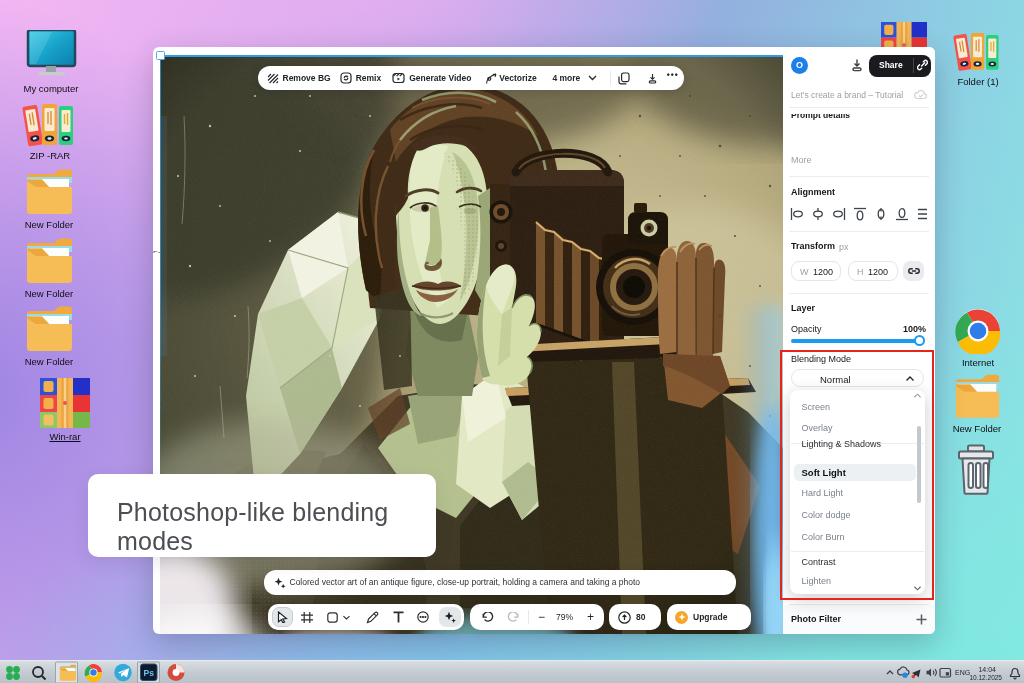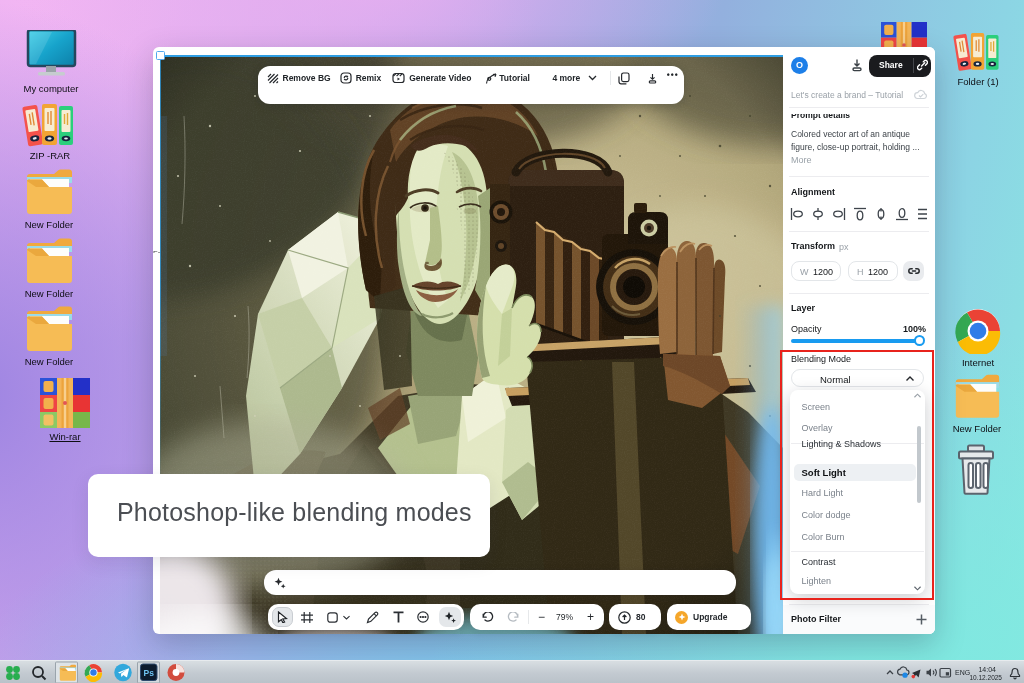--- a/index.html
+++ b/index.html
@@ -429,21 +429,20 @@
     </svg>
     <div class="abs" style="left:8px; top:43px; color:#9aa1a8; font-size:8.5px;">Let's create a brand – Tutorial</div>
     <svg class="abs" style="left:131px; top:42px;" width="14" height="12" viewBox="0 0 14 12" fill="none" stroke="#ced3d8" stroke-width="1.2">
       <path d="M3.4 9.5 a2.9 2.9 0 0 1 .3 -5.8 a3.6 3.6 0 0 1 6.9 .9 a2.5 2.5 0 0 1 -.5 4.9 Z"></path>
       <path d="M5 6.5 L6.5 8 L9.3 5.2"></path>
     </svg>
     <div class="div" style="top:60px;"></div>
     <div class="abs" style="left:8px; top:66.5px; width:120px; height:6.5px; overflow:hidden;">
       <div style="margin-top:-4px; font-weight:bold; font-size:8.5px; color:#14171a;">Prompt details</div>
     </div>
-    <div class="abs" style="left:8px; top:81px; width:134px; font-size:8.5px; line-height:13px; color:#3d4349; white-space:nowrap;">Colored vector art of an antique<br>figure, close-up portrait, holding ...</div>
     <div class="abs" style="left:8px; top:108px; color:#99a1a8; font-size:9px;">More</div>
     <div class="div" style="top:129px;"></div>
     <div class="hdr abs" style="left:8px; top:140px;">Alignment</div>
     <svg class="abs" style="left:7px; top:160px;" width="138" height="14" viewBox="0 0 138 14" fill="none" stroke="#3e444b" stroke-width="1.3">
       <path d="M1.5 1 V13"></path>
         <ellipse cx="8" cy="7" rx="4.3" ry="2.8"></ellipse>
       <path d="M28 1 V4.5 M28 9.5 V13"></path>
         <ellipse cx="28" cy="7" rx="4.3" ry="2.8"></ellipse>
       <path d="M54.5 1 V13"></path>
         <ellipse cx="48" cy="7" rx="4.3" ry="2.8"></ellipse>
@@ -518,21 +517,21 @@
 
     <div class="abs" style="left:7px; top:8px; width:623px; height:1.5px; background:#2e9de2; z-index:3;"></div>
     <div class="abs" style="left:6.5px; top:9px; width:1px; height:430px; z-index:3; opacity:.75;
       background:linear-gradient(#2e9de2 55%, rgba(46,157,226,0));"></div>
     <div class="abs" style="left:2.5px; top:4px; width:9px; height:9px; background:#fff; border:1.5px solid #51a8ef; border-radius:1.5px; z-index:4;"></div>
 
     <div class="abs" style="left:0px; top:194.5px; width:7.5px; height:11px; overflow:hidden; z-index:2;">
       <span style="font-size:7.5px; color:#3a3e42;">Fa</span>
     </div>
 
-    <div class="abs" style="left:105px; top:18.5px; width:426px; height:38px; background:#fff; border-radius:12px;
+    <div class="abs" style="left:105px; top:18.5px; width:426px; height:24px; background:#fff; border-radius:12px;
         box-shadow:0 2px 8px rgba(20,25,35,.16); z-index:10; font-size:8.5px; color:#212529; font-weight:bold;">
       <svg style="position:absolute;left:9px;top:7px;" width="12" height="11" viewBox="0 0 12 11" stroke="#26292d" stroke-width="1.2" fill="none">
         <path d="M1 4 L4 1 M1 7.5 L7.5 1 M2.5 10 L11 1.5 M6 10 L11 5 M9.5 10 L11 8.5"></path>
       </svg>
       <span style="position:absolute;left:24.5px;top:7px;">Remove BG</span>
       <svg style="position:absolute;left:82px;top:6.5px;" width="12" height="12" viewBox="0 0 12 12" stroke="#26292d" stroke-width="1.2" fill="none">
         <rect x="1" y="1" width="10" height="10" rx="3"></rect>
           <path d="M4.2 6 a2 2 0 0 1 3.7 -.9 M7.9 6 a2 2 0 0 1 -3.7 .9"></path>
         <path d="M7.4 3.6 L8 5.3 L6.3 5.4 Z" fill="#26292d" stroke="none"></path>
       </svg>
@@ -540,21 +539,21 @@
       <svg style="position:absolute;left:133.8px;top:6.5px;" width="13" height="12" viewBox="0 0 13 12" stroke="#26292d" stroke-width="1.2" fill="none">
         <rect x="1" y="1.5" width="11" height="9" rx="2.6"></rect>
           <path d="M1.4 4 L4 1.6 M4.6 4 L7.2 1.6 M7.8 4 L10.4 1.6"></path>
         <path d="M5.5 5.4 L8 6.9 L5.5 8.4 Z" fill="#26292d" stroke="none"></path>
       </svg>
       <span style="position:absolute;left:151.2px;top:7px;">Generate Video</span>
       <svg style="position:absolute;left:226.5px;top:6px;" width="13" height="13" viewBox="0 0 13 13" stroke="#26292d" stroke-width="1.2" fill="none">
         <path d="M1.5 11.5 Q2 5 11 2 M11 2 L7.8 2.6 M11 2 L10 4.8"></path>
         <circle cx="4.3" cy="6.8" r="1.5"></circle>
       </svg>
-      <span style="position:absolute;left:241.3px;top:7px;">Tutorial</span>
+      <span style="position:absolute;left:241.3px;top:7px;">Vectorize</span>
       <span style="position:absolute;left:294.4px;top:7px;">4 more</span>
       <svg style="position:absolute;left:330.2px;top:9.5px;" width="9" height="6" viewBox="0 0 9 6" fill="none" stroke="#26292d" stroke-width="1.3">
           <path d="M1 1 L4.5 4.5 L8 1"></path>
         </svg>
       <div style="position:absolute;left:351.5px;top:5px;width:1px;height:14px;background:#e6e8ea;"></div>
       <svg style="position:absolute;left:360px;top:6px;" width="12" height="13" viewBox="0 0 12 13" stroke="#26292d" stroke-width="1.2" fill="none">
         <rect x="3.6" y="1" width="7.4" height="8.6" rx="1.8"></rect>
           <path d="M8.4 11.8 H3 a2 2 0 0 1 -2 -2 V4.4"></path>
       </svg>
       <svg style="position:absolute;left:387.6px;top:6px;" width="13" height="13" viewBox="0 0 16 16" fill="none" stroke="#26292d" stroke-width="1.4">
@@ -563,20 +562,21 @@
       </svg>
       <span style="position:absolute;left:408.8px;top:4px; letter-spacing:1px;">•••</span>
     </div>
 
     <div class="abs" style="left:111px; top:523px; width:472px; height:24.5px; background:#fff; border-radius:12px;
         box-shadow:0 2px 8px rgba(20,25,35,.13); z-index:10;">
       <svg style="position:absolute;left:10px;top:6.5px;" width="12" height="12" viewBox="0 0 12 12" fill="#26292d">
         <path d="M4.5 0.8 L5.6 3.6 L8.4 4.7 L5.6 5.8 L4.5 8.6 L3.4 5.8 L0.6 4.7 L3.4 3.6 Z"></path>
         <path d="M9.2 6.8 L9.9 8.5 L11.6 9.2 L9.9 9.9 L9.2 11.6 L8.5 9.9 L6.8 9.2 L8.5 8.5 Z"></path>
       </svg>
+      <span style="position:absolute;left:25.5px;top:7px;font-size:8.5px;white-space:nowrap;color:#2b3036;">Colored vector art of an antique figure, close-up portrait, holding a camera and taking a photo</span>
     </div>
 
     <div class="abs" style="left:115px; top:557px; width:196px; height:26px; background:#fff; border-radius:10px;
         box-shadow:0 2px 8px rgba(20,25,35,.13); z-index:10;">
       <div style="position:absolute;left:3.5px;top:3px;width:21px;height:20px;background:#e4e7ea;border-radius:7px;border:1px solid #c9cdd2;"></div>
       <svg style="position:absolute;left:8.5px;top:7px;" width="11" height="12" viewBox="0 0 11 12" fill="#fff" stroke="#1f2327" stroke-width="1.2">
         <path d="M1.5 1 L9.5 7.5 L5.8 8 L7.6 11 L5.9 11.8 L4.3 8.6 L1.5 10.8 Z"></path>
       </svg>
       <svg style="position:absolute;left:33px;top:7.5px;" width="12" height="11" viewBox="0 0 12 11" stroke="#2a2e33" stroke-width="1.2" fill="none">
         <path d="M3.2 0 V11 M8.8 0 V11 M0 3.2 H12 M0 7.8 H12"></path>
@@ -633,21 +633,21 @@
         box-shadow:0 2px 8px rgba(20,25,35,.13); z-index:10;">
       <div style="position:absolute;left:8px;top:6.5px;width:13px;height:13px;border-radius:50%;background:#f5a center;background:#f5a62a;"></div>
       <svg style="position:absolute;left:10.5px;top:9px;" width="8" height="8" viewBox="0 0 8 8" fill="#fff">
           <path d="M4 0.5 L5 3 L7.5 4 L5 5 L4 7.5 L3 5 L0.5 4 L3 3 Z"></path>
         </svg>
       <span style="position:absolute;left:26px;top:8px;font-size:8.5px;font-weight:bold;color:#24282c;">Upgrade</span>
     </div>
   </div>
 </div>
 
-<div class="abs" style="left:88px; top:474px; width:402px; height:83px; background:#fff; border-radius:10px;
+<div class="abs" style="left:88px; top:474px; width:348px; height:83px; background:#fff; border-radius:10px;
   box-shadow:0 6px 18px rgba(40,40,70,.10); z-index:40;">
   <div style="position:absolute; left:29px; top:24px; font-size:25px; color:#4b4e53; letter-spacing:.2px;">Photoshop-like blending modes</div>
 </div>
 
 <div class="abs" style="left:780px; top:350px; width:154px; height:250px; border:2.5px solid #e8231c; z-index:35;"></div>
 
 <div class="taskbar">
   <svg width="1024" height="23" viewBox="0 0 1024 23">
 
     <g fill="#27ae4f">

